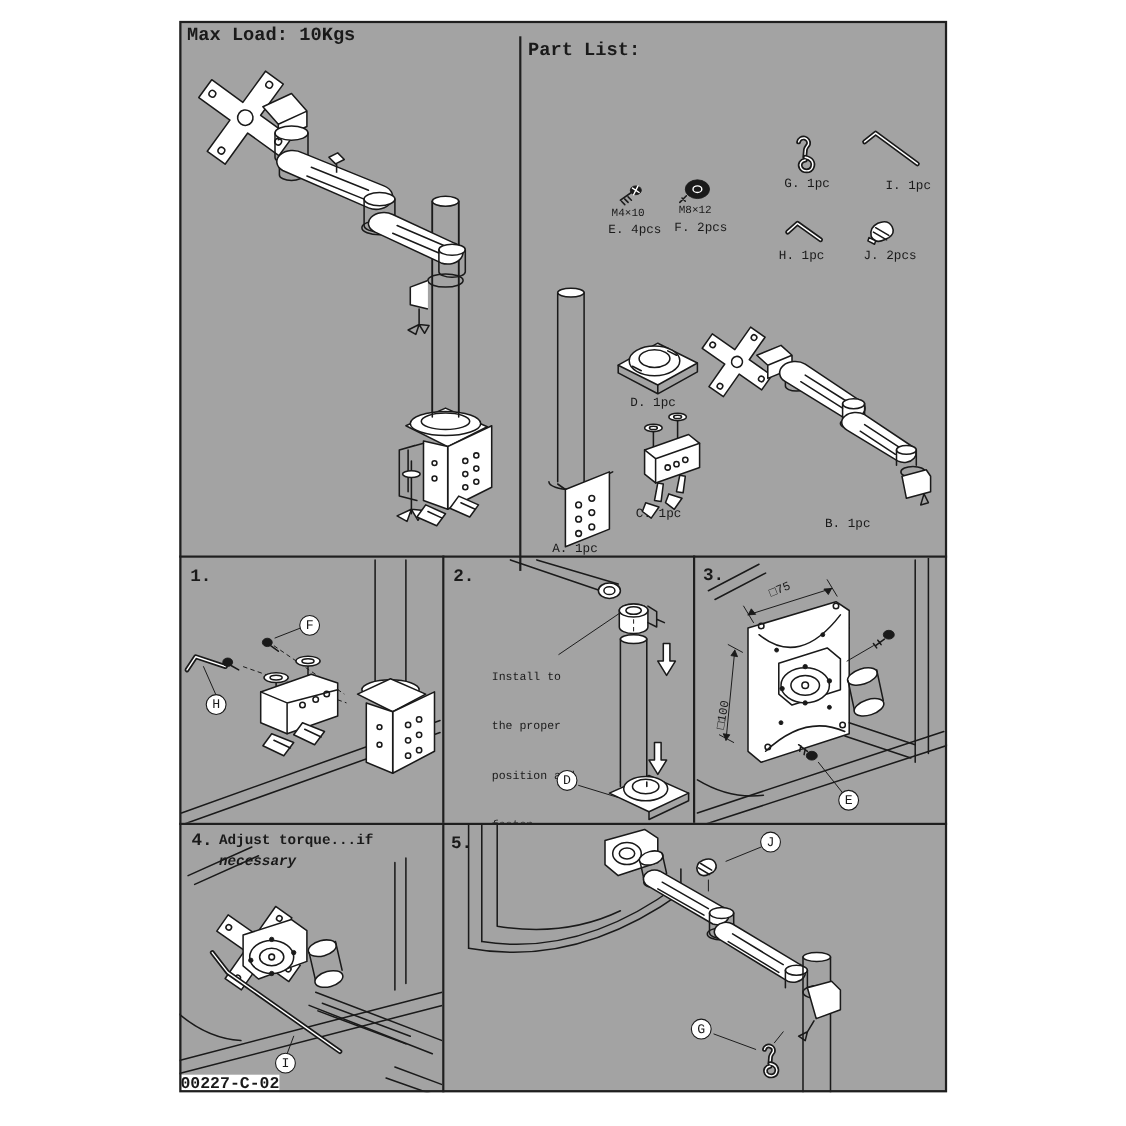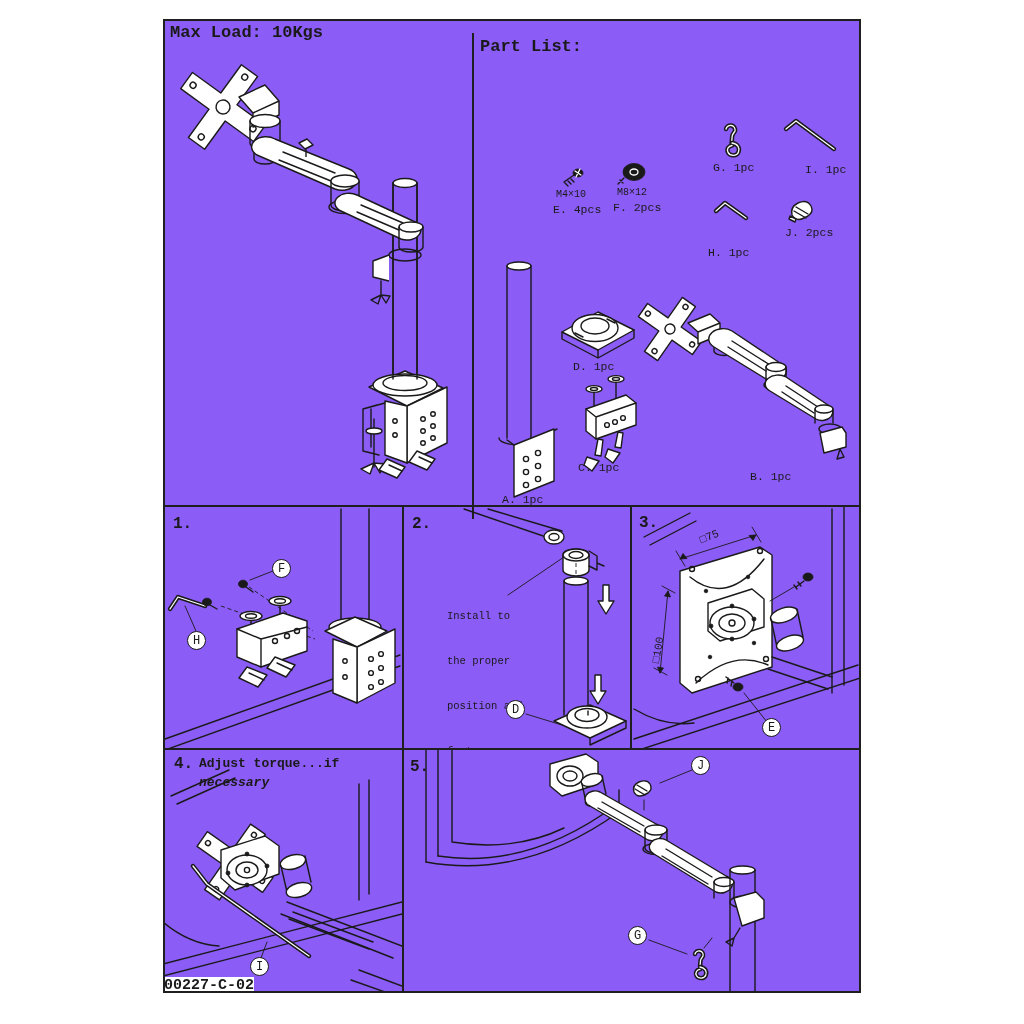--- a/index.html
+++ b/index.html
@@ -1,17 +1,17 @@
 <!DOCTYPE html>
 <html><head>
 <meta charset="utf-8">
 <style>
   html,body{margin:0;padding:0;}
   body{width:1024px;height:1024px;background:#ffffff;font-family:"Liberation Mono","DejaVu Sans Mono",monospace;color:#1a1a1a;position:relative;}
-  .frame{position:absolute;left:163px;top:19px;width:698px;height:974px;background:#8b5cf6;}
+  .frame{position:absolute;left:163px;top:19px;width:698px;height:974px;background:#a3a3a3;}
   .outline{position:absolute;inset:0;border:2px solid #1f1f1f;pointer-events:none;box-sizing:border-box;}
   .panel{position:absolute;box-sizing:border-box;overflow:hidden;}
   .b-l{border-left:2px solid #1f1f1f;}
   .b-t{border-top:2px solid #1f1f1f;}
   .panel>svg{position:absolute;left:0;top:0;}
   .t{position:absolute;white-space:pre;}
   .title{font-size:17px;font-weight:bold;}
   .stepnum{font-size:16px;font-weight:bold;}
   .plabel{font-size:11.5px;}
   .pspec{font-size:10px;}
@@ -213,21 +213,21 @@
         <path class="ln" d="M366,416 l4,8 l-7,2 z"></path>
       </g>
     </svg>
     <span class="t title" style="left:6px;top:4px;">Part List:</span>
     <span class="t pspec" style="left:82px;top:156px;font-family:Liberation Mono, monospace;">M4×10</span>
     <span class="t plabel" style="left:79px;top:170px;">E. 4pcs</span>
     <span class="t pspec" style="left:143px;top:154px;">M8×12</span>
     <span class="t plabel" style="left:139px;top:168px;">F. 2pcs</span>
     <span class="t plabel" style="left:239px;top:128px;">G. 1pc</span>
     <span class="t plabel" style="left:314px;top:130px;margin-left:17px;">I. 1pc</span>
-    <span class="t plabel" style="left:234px;top:193px;margin-top:20px;">H. 1pc</span>
+    <span class="t plabel" style="left:234px;top:193px;">H. 1pc</span>
     <span class="t plabel" style="left:311px;top:193px;">J. 2pcs</span>
     <span class="t plabel" style="left:28px;top:460px;">A. 1pc</span>
     <span class="t plabel" style="left:99px;top:327px;">D. 1pc</span>
     <span class="t plabel" style="left:104px;top:428px;">C. 1pc</span>
     <span class="t plabel" style="left:276px;top:437px;">B. 1pc</span>
   </div>
 
   <div class="panel b-t" id="p-s1" style="left:0;top:486px;width:239px;height:243px;">
     <svg width="239" height="243" viewBox="0 0 239 243">
       <path class="ln" d="M2,232 L237,148 M2,243 L237,159"></path>

